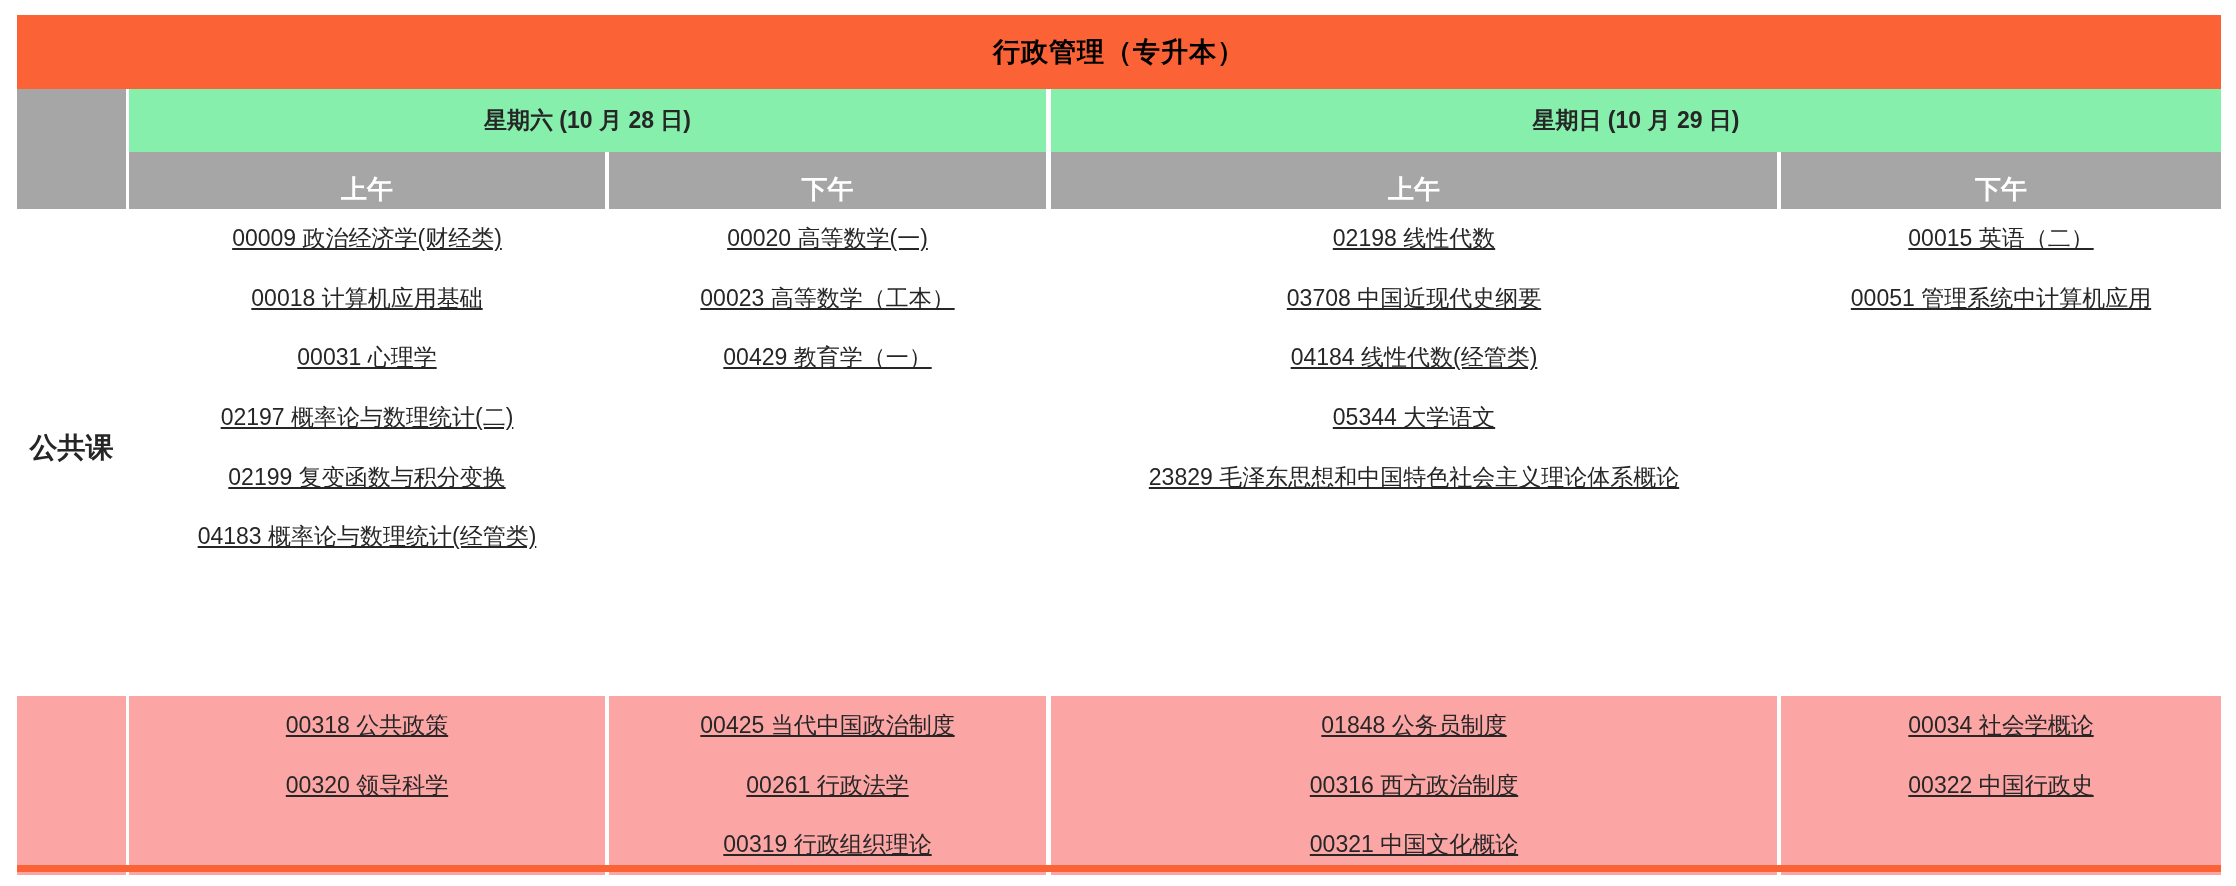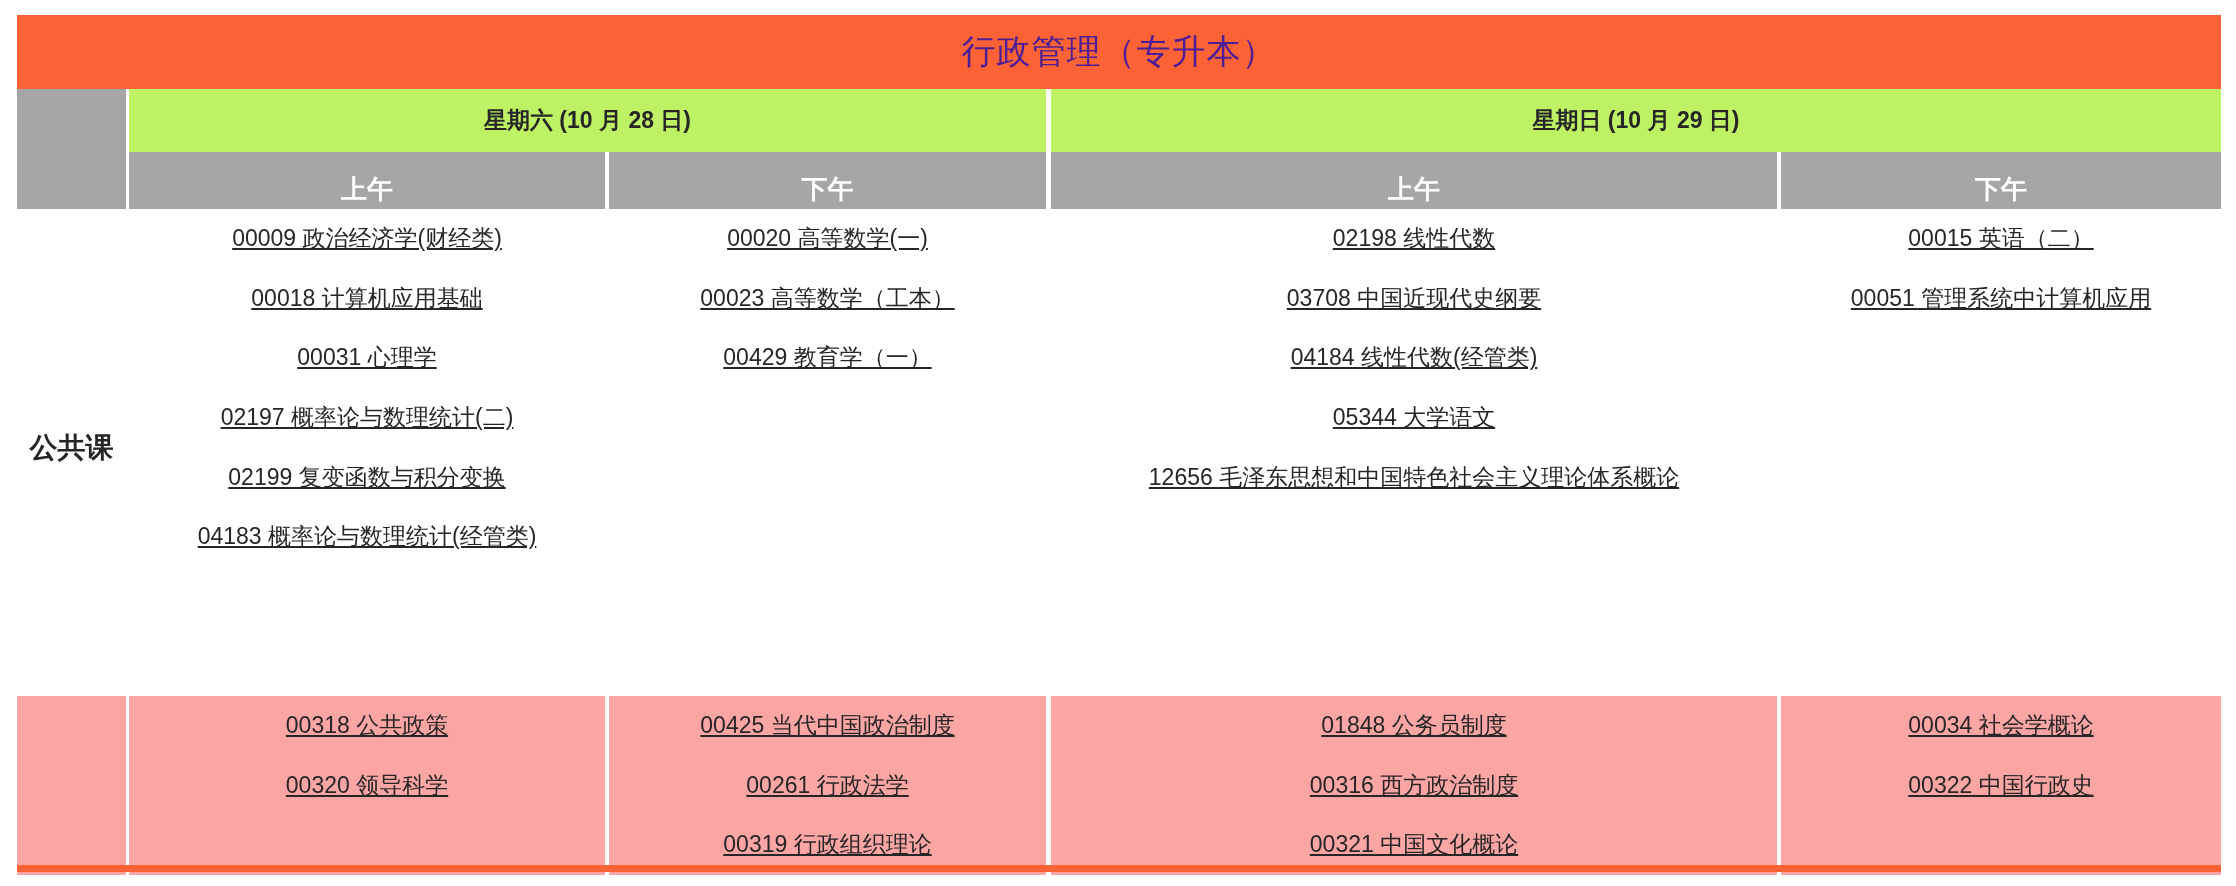--- a/index.html
+++ b/index.html
@@ -13,27 +13,27 @@
 
   
   .col-label  { left: 17px;   width: 109px; }
   .col-satam  { left: 129px;  width: 476px; }
   .col-satpm  { left: 609px;  width: 437px; }
   .col-sunam  { left: 1051px; width: 726px; }
   .col-sunpm  { left: 1781px; width: 440px; }
 
   .title-bar {
     left: 17px; top: 15px; width: 2204px; height: 74px;
-    background: #FB6337; color: #4c1d95;
+    background: #FB6337; color: #000000;
     display: flex; align-items: center; justify-content: center;
-    font-size: 34px; font-weight: normal; letter-spacing: 1px;
+    font-size: 27px; font-weight: bold; letter-spacing: 1px;
   }
 
   .day-cell {
-    top: 89px; height: 63px; background: #bef264; color: #262626;
+    top: 89px; height: 63px; background: #86efac; color: #262626;
     display: flex; align-items: center; justify-content: center;
     font-size: 23px; font-weight: bold; text-align: right;
   }
   .day-sat { left: 129px;  width: 917px; }
   .day-sun { left: 1051px; width: 1170px; }
 
   .corner-cell {
     left: 17px; top: 89px; width: 109px; height: 120px;
     background: #A6A6A6;
   }
@@ -97,21 +97,21 @@
     <div class="course-item">00020 高等数学(一)</div>
     <div class="course-item">00023 高等数学（工本）</div>
     <div class="course-item">00429 教育学（一）</div>
   </div>
 
   <div class="abs row1 course-cell col-sunam">
     <div class="course-item">02198 线性代数</div>
     <div class="course-item">03708 中国近现代史纲要</div>
     <div class="course-item">04184 线性代数(经管类)</div>
     <div class="course-item">05344 大学语文</div>
-    <div class="course-item">12656 毛泽东思想和中国特色社会主义理论体系概论</div>
+    <div class="course-item">23829 毛泽东思想和中国特色社会主义理论体系概论</div>
   </div>
 
   <div class="abs row1 course-cell col-sunpm">
     <div class="course-item">00015 英语（二）</div>
     <div class="course-item">00051 管理系统中计算机应用</div>
   </div>
 
   <div class="abs row2 label-cell col-label"></div>
 
   <div class="abs row2 course-cell col-satam">

